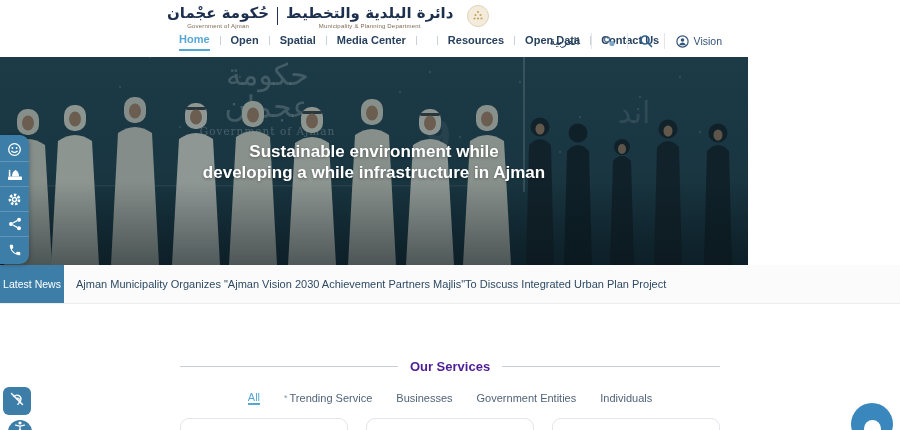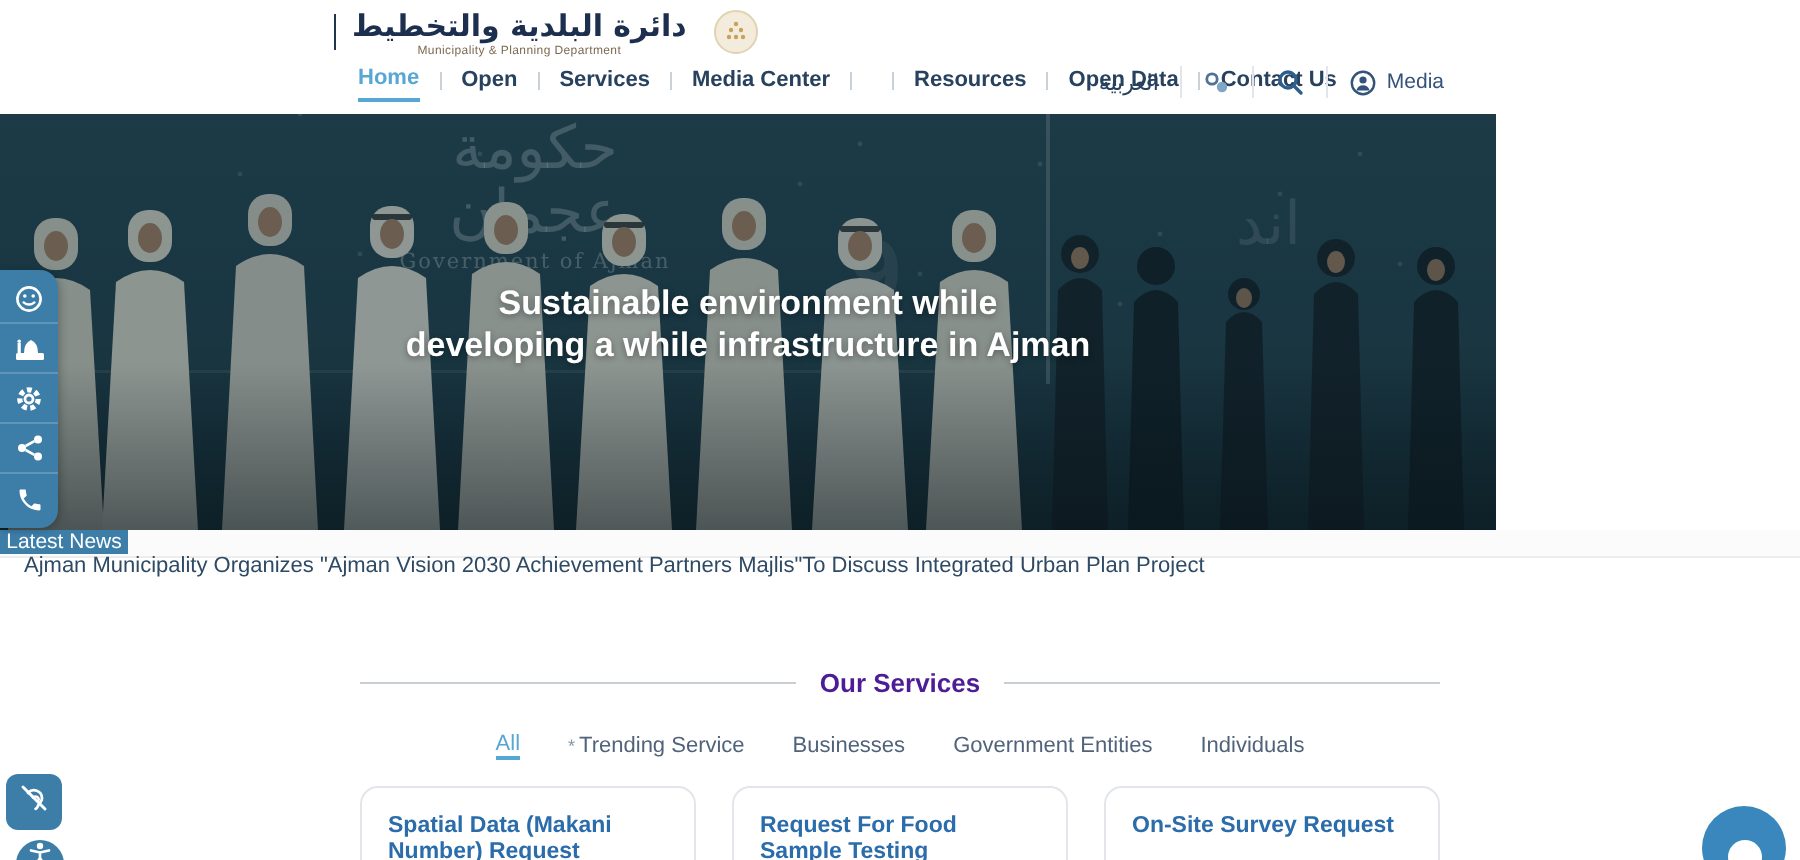--- a/index.html
+++ b/index.html
@@ -56,21 +56,21 @@
   .float-deaf { position:absolute; left:3px; top:387px; width:28px; height:28px; background:#3d7ea9;
     border-radius:6px; display:flex; align-items:center; justify-content:center; z-index:6; cursor:pointer; }
   .float-access { position:absolute; left:8px; top:420px; width:24px; height:24px; background:#3d7ea9;
     border-radius:50%; display:flex; align-items:flex-start; justify-content:center; z-index:6; cursor:pointer; }
   
   .chat-widget { position:absolute; left:851px; top:403px; width:42px; height:42px; border-radius:50%;
     background:#3a87bd; z-index:6; cursor:pointer; display:flex; align-items:center; justify-content:center; }
   .chat-inner { width:17px; height:17px; border-radius:50%; background:#ffffff; margin-top:9px; }
 
   
-  .news-bar { display:flex; align-items:stretch; height:14px; background:#fbfbfb; border-bottom:1px solid #ededed;flex-direction:column; }
+  .news-bar { display:flex; align-items:stretch; height:39px; background:#fbfbfb; border-bottom:1px solid #ededed; }
   .news-badge { width:64px; background:#3d7ea9; color:#fff; font-size:10.5px; display:flex;
     align-items:center; justify-content:center; flex:0 0 auto; cursor:pointer; }
   .news-headline { display:flex; align-items:center; margin-left:12px; font-size:11px; color:#2e4a64; cursor:pointer; }
 
   
   .services { width:540px; margin:0 auto; padding-top:55px; }
   .section-divider { display:flex; align-items:center; }
   .divider-line { flex:1; height:1px; background:#c9ced3; }
   .section-title { margin:0 12px; font-size:13px; font-weight:bold; color:#4c1d95; }
   .tabs-row { display:flex; justify-content:center; align-items:center; margin-top:17px; }
@@ -82,20 +82,24 @@
   .card-title { font-size:11.5px; font-weight:bold; color:#2b6cab; line-height:13px; cursor:pointer; }
 </style>
 </head>
 <body>
 
 <div class="page">
 
   <div class="header">
     <div class="header-inner">
       <div class="logo-row">
+        <div class="logo-block">
+          <div class="logo-ar" dir="rtl">حُكومة عجْمان</div>
+          <div class="logo-en">Government of Ajman</div>
+        </div>
         <div class="logo-sep"></div>
         <div class="logo-block">
           <div class="logo-ar" dir="rtl">دائرة البلدية والتخطيط</div>
           <div class="logo-en">Municipality &amp; Planning Department</div>
         </div>
         <div class="emblem">
           <svg width="14" height="14" viewBox="0 0 14 14">
             <circle cx="7" cy="3" r="1.1" fill="#c9a25a"></circle>
             <circle cx="4.5" cy="6" r="1.1" fill="#c9a25a"></circle>
             <circle cx="9.5" cy="6" r="1.1" fill="#c9a25a"></circle>
@@ -104,21 +108,21 @@
             <circle cx="10.5" cy="9.5" r="1.1" fill="#c9a25a"></circle>
           </svg>
         </div>
       </div>
 
       <div class="nav-row">
         <div class="nav-item active">Home</div>
         <div class="nav-sep"></div>
         <div class="nav-item">Open</div>
         <div class="nav-sep"></div>
-        <div class="nav-item">Services</div>
+        <div class="nav-item">Spatial</div>
         <div class="nav-sep"></div>
         <div class="nav-item">Media Center</div>
         <div class="nav-sep"></div>
         <div class="nav-sep"></div>
         <div class="nav-item">Resources</div>
         <div class="nav-sep"></div>
         <div class="nav-item">Open Data</div>
         <div class="nav-sep"></div>
         <div class="nav-item">Contact Us</div>
       </div>
@@ -145,21 +149,21 @@
         </div>
         <div class="util-sep"></div>
         <div class="util-item">
           <span>
             <svg width="13" height="13" viewBox="0 0 13 13">
               <circle cx="6.5" cy="6.5" r="5.6" fill="none" stroke="#33537a" stroke-width="1.2"></circle>
               <circle cx="6.5" cy="5" r="1.8" fill="#33537a"></circle>
               <path d="M3.2 10.2c.5-1.8 1.8-2.6 3.3-2.6s2.8.8 3.3 2.6" fill="#33537a"></path>
             </svg>
           </span>
-          <span class="login-label">Media</span>
+          <span class="login-label">Vision</span>
         </div>
       </div>
     </div>
   </div>
 
   <div class="hero">
     <div class="hero-backdrop-brand">
       <div class="hero-backdrop-ar" dir="rtl">حكومة عجمان</div>
       <div class="hero-backdrop-en">Government of Ajman</div>
     </div>

